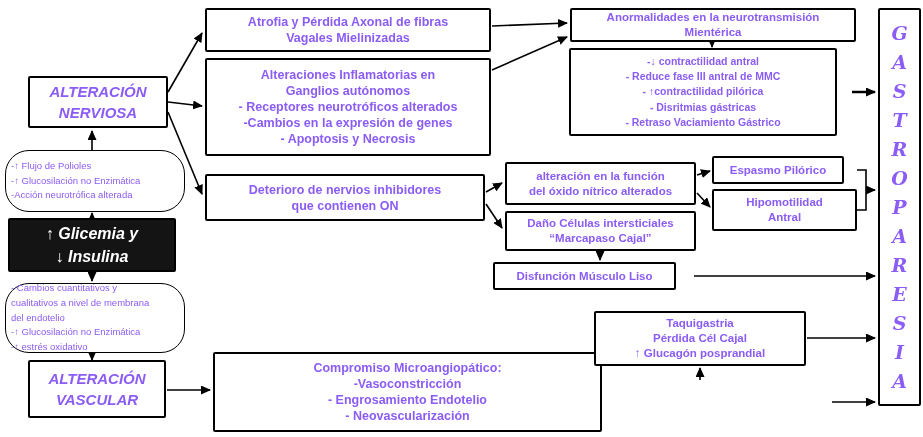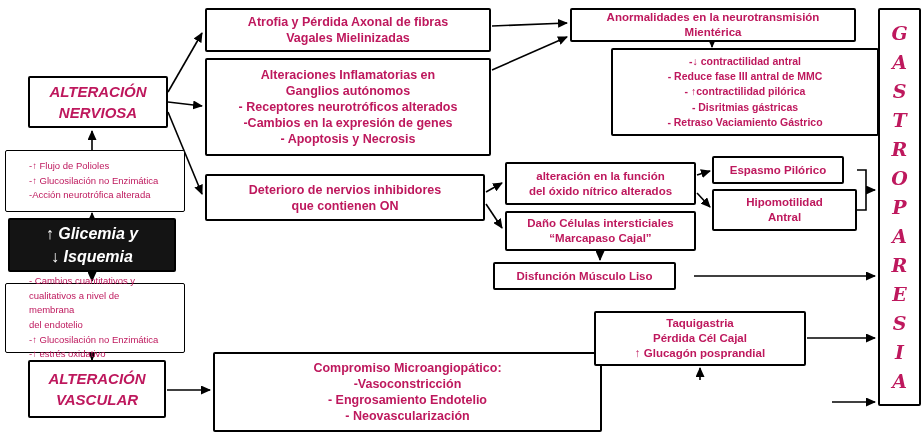--- a/index.html
+++ b/index.html
@@ -6,27 +6,28 @@
   body { background: #ffffff; font-family: "Liberation Sans", sans-serif; }
   .canvas {
     position: relative; width: 923px; height: 437px;
     background: #ffffff; overflow: hidden;
   }
   .arrows { position: absolute; left: 0; top: 0; z-index: 1; }
   .node {
     position: absolute; z-index: 2;
     background: #ffffff; border: 2px solid #000; border-radius: 2px;
     display: flex; align-items: center; justify-content: center;
-    text-align: center; white-space: pre-line; color: #be185d;
+    text-align: center; white-space: pre-line; color: #8b5cf6;
     font-weight: bold; font-size: 12.5px; line-height: 1.28; padding: 2px 4px;
   }
   .node.small {
     font-weight: normal; font-size: 9.5px; line-height: 1.55;
-    text-align: left; justify-content: flex-start; padding: 3px 23px;
+    text-align: left; justify-content: flex-start; padding: 3px 5px;
     border-width: 1px;
+    border-radius: 24px;
   }
   .node.em { font-style: italic; font-size: 15px; line-height: 1.4; }
   .node.dark {
     background: #141414; color: #ffffff; font-style: italic;
     font-size: 16px; line-height: 1.45;
   }
   .node.mid { font-size: 11.5px; }
   .node.list { font-size: 10.5px; line-height: 1.45; }
   .node.vert {
     font-family: "DejaVu Serif", serif; font-style: italic;
@@ -78,21 +79,21 @@
   </svg>
 
   <div class="node em" style="left:28px;top:76px;width:140px;height:52px">ALTERACIÓN
 NERVIOSA</div>
 
   <div class="node small" style="left:5px;top:150px;width:180px;height:62px">-↑ Flujo de Polioles
 -↑ Glucosilación no Enzimática
 -Acción neurotrófica alterada</div>
 
   <div class="node dark" style="left:8px;top:218px;width:168px;height:54px">↑ Glicemia y
-↓ Isquemia</div>
+↓ Insulina</div>
 
   <div class="node small" style="left:5px;top:283px;width:180px;height:70px">- Cambios cuantitativos y
 cualitativos a nivel de membrana
 del endotelio
 -↑ Glucosilación no Enzimática
 -↑ estrés oxidativo</div>
 
   <div class="node em" style="left:28px;top:360px;width:138px;height:58px">ALTERACIÓN
 VASCULAR</div>
 
@@ -109,21 +110,21 @@
 que contienen ON</div>
 
   <div class="node" style="left:213px;top:352px;width:389px;height:80px">Compromiso Microangiopático:
 -Vasoconstricción
 - Engrosamiento Endotelio
 - Neovascularización</div>
 
   <div class="node mid" style="left:570px;top:8px;width:286px;height:34px">Anormalidades en la neurotransmisión
 Mientérica</div>
 
-  <div class="node list" style="left:611px;top:48px;width:268px;height:88px">-↓ contractilidad antral
+  <div class="node list" style="left:569px;top:48px;width:268px;height:88px">-↓ contractilidad antral
 - Reduce fase III antral de MMC
 - ↑contractilidad pilórica
 - Disritmias gástricas
 - Retraso Vaciamiento Gástrico</div>
 
   <div class="node mid" style="left:505px;top:162px;width:191px;height:43px">alteración en la función
 del óxido nítrico alterados</div>
 
   <div class="node mid" style="left:712px;top:156px;width:132px;height:28px">Espasmo Pilórico</div>
 

